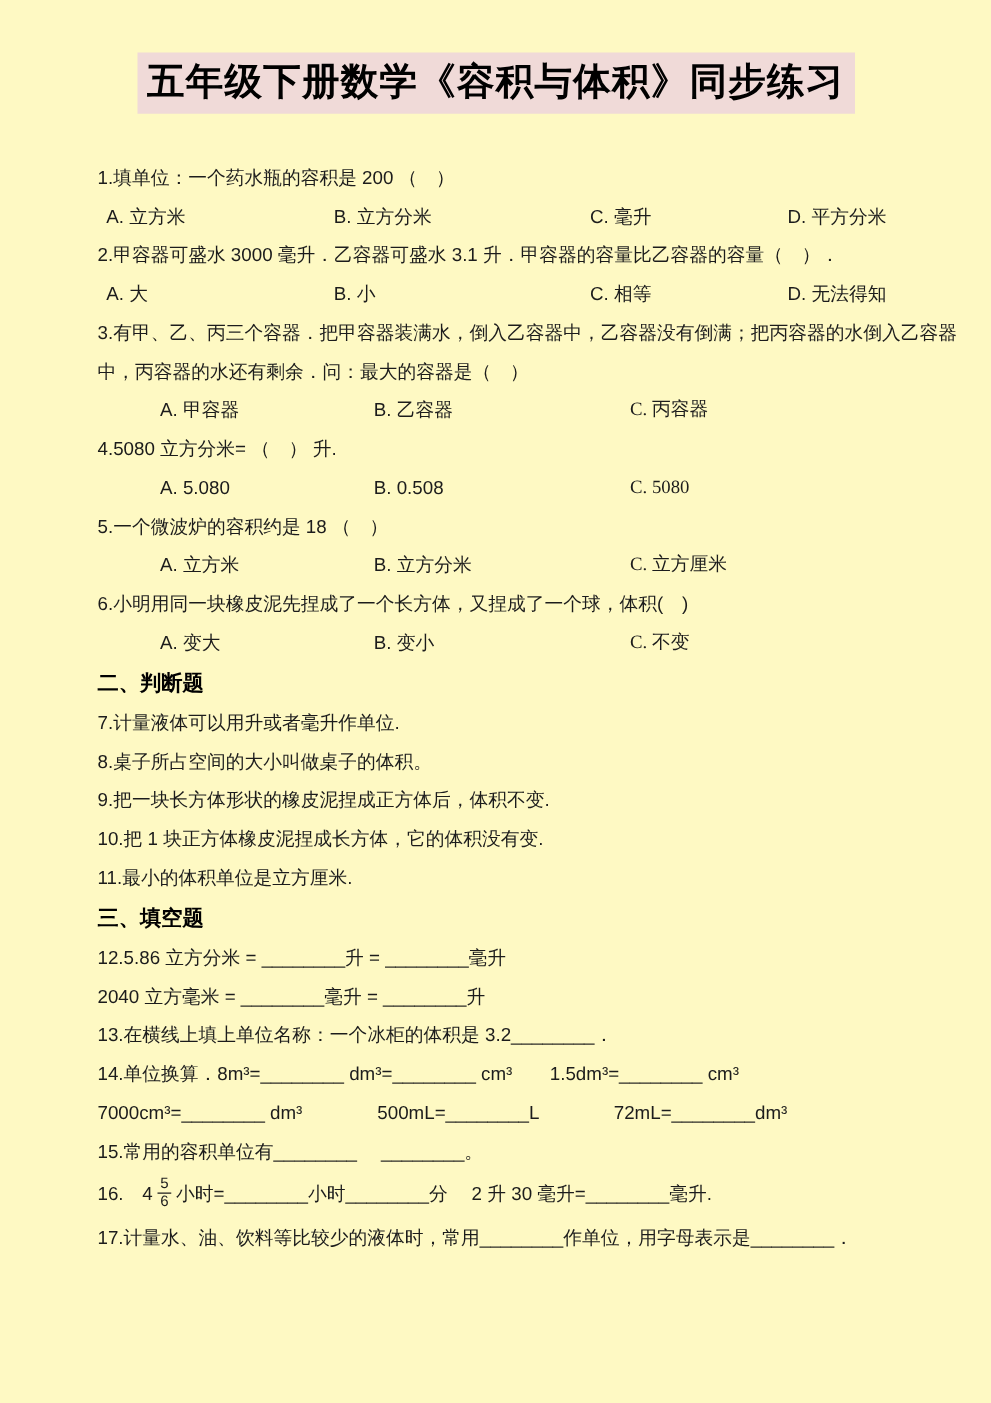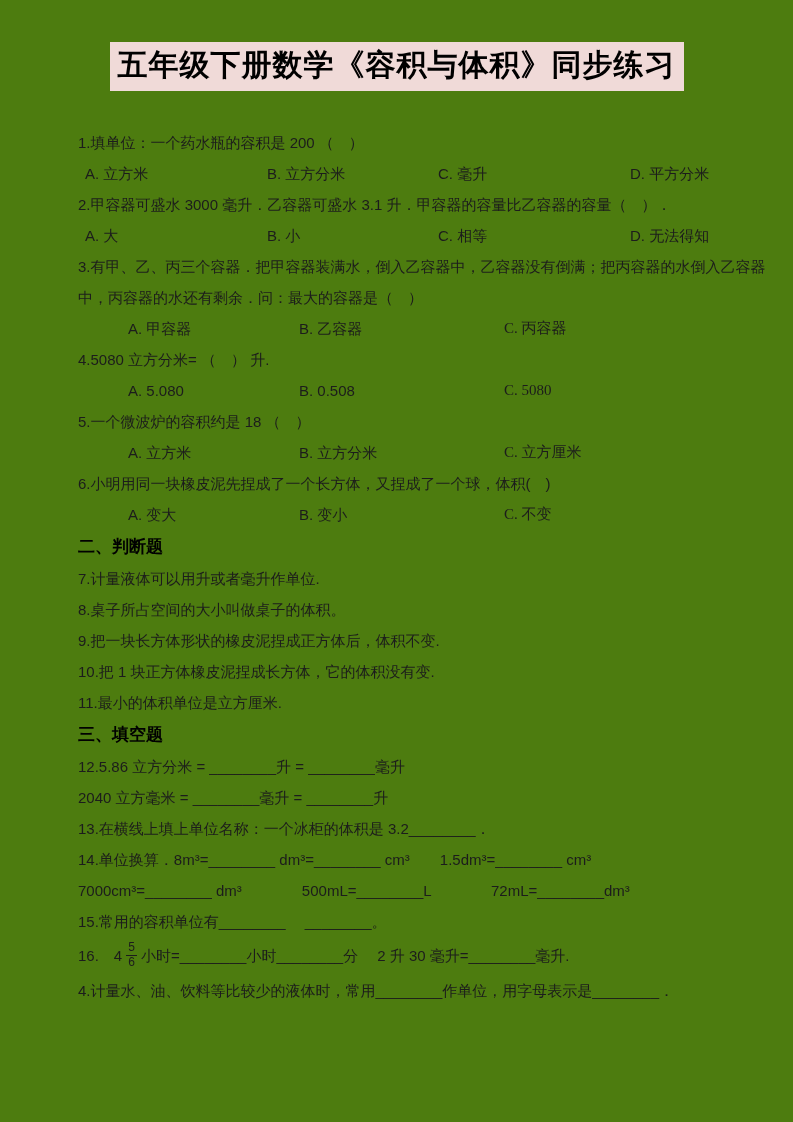--- a/index.html
+++ b/index.html
@@ -5,21 +5,21 @@
   * { margin: 0; padding: 0; box-sizing: border-box; }
   html, body { background: #ffffff; }
   body {
     font-family: "Liberation Sans", "DejaVu Sans", sans-serif;
     color: #1c1c1c;
   }
   .page {
     position: relative;
     width: 793px;
     height: 1122px;
-    background: #4d7c0f;
+    background: #fef9c3;
     overflow: hidden;
   }
   .title-wrap {
     padding-top: 42px;
     text-align: center;
   }
   .doc-title {
     display: inline-block;
     font-size: 30px;
     font-weight: bold;
@@ -42,21 +42,21 @@
     font-size: 17px;
     font-weight: bold;
     color: #000000;
   }
   .opts {
     position: relative;
   }
   .opt { position: absolute; top: 0; }
   .o4-0 { left: 7px; }
   .o4-1 { left: 189px; }
-  .o4-2 { left: 360px; }
+  .o4-2 { left: 394px; }
   .o4-3 { left: 552px; }
   .o3-0 { left: 7px; margin-left: 43px; }
   .o3-1 { left: 221px; }
   .o3-2 { left: 426px; font-family: Liberation Serif, serif; }
   .frac-line {
     height: 38px;
     line-height: 38px;
   }
   .frac {
     display: inline-block;
@@ -126,15 +126,15 @@
       <div class="line">10.把 1 块正方体橡皮泥捏成长方体，它的体积没有变.</div>
       <div class="line">11.最小的体积单位是立方厘米.</div>
       <div class="line section">三、填空题</div>
       <div class="line">12.5.86 立方分米 = ________升 = ________毫升</div>
       <div class="line">2040 立方毫米 = ________毫升 = ________升</div>
       <div class="line">13.在横线上填上单位名称：一个冰柜的体积是 3.2________．</div>
       <div class="line">14.单位换算．8m³=________ dm³=________ cm³　　1.5dm³=________ cm³</div>
       <div class="line">7000cm³=________ dm³　　　　500mL=________L　　　　72mL=________dm³</div>
       <div class="line">15.常用的容积单位有________　 ________。</div>
       <div class="line frac-line"><span>16.　4</span><span class="frac"><div class="num">5</div><div class="den">6</div></span><span>小时=________小时________分　 2 升 30 毫升=________毫升.</span></div>
-      <div class="line">4.计量水、油、饮料等比较少的液体时，常用________作单位，用字母表示是________．</div>
+      <div class="line">17.计量水、油、饮料等比较少的液体时，常用________作单位，用字母表示是________．</div>
     </div>
 </div>
 
 </body></html>

